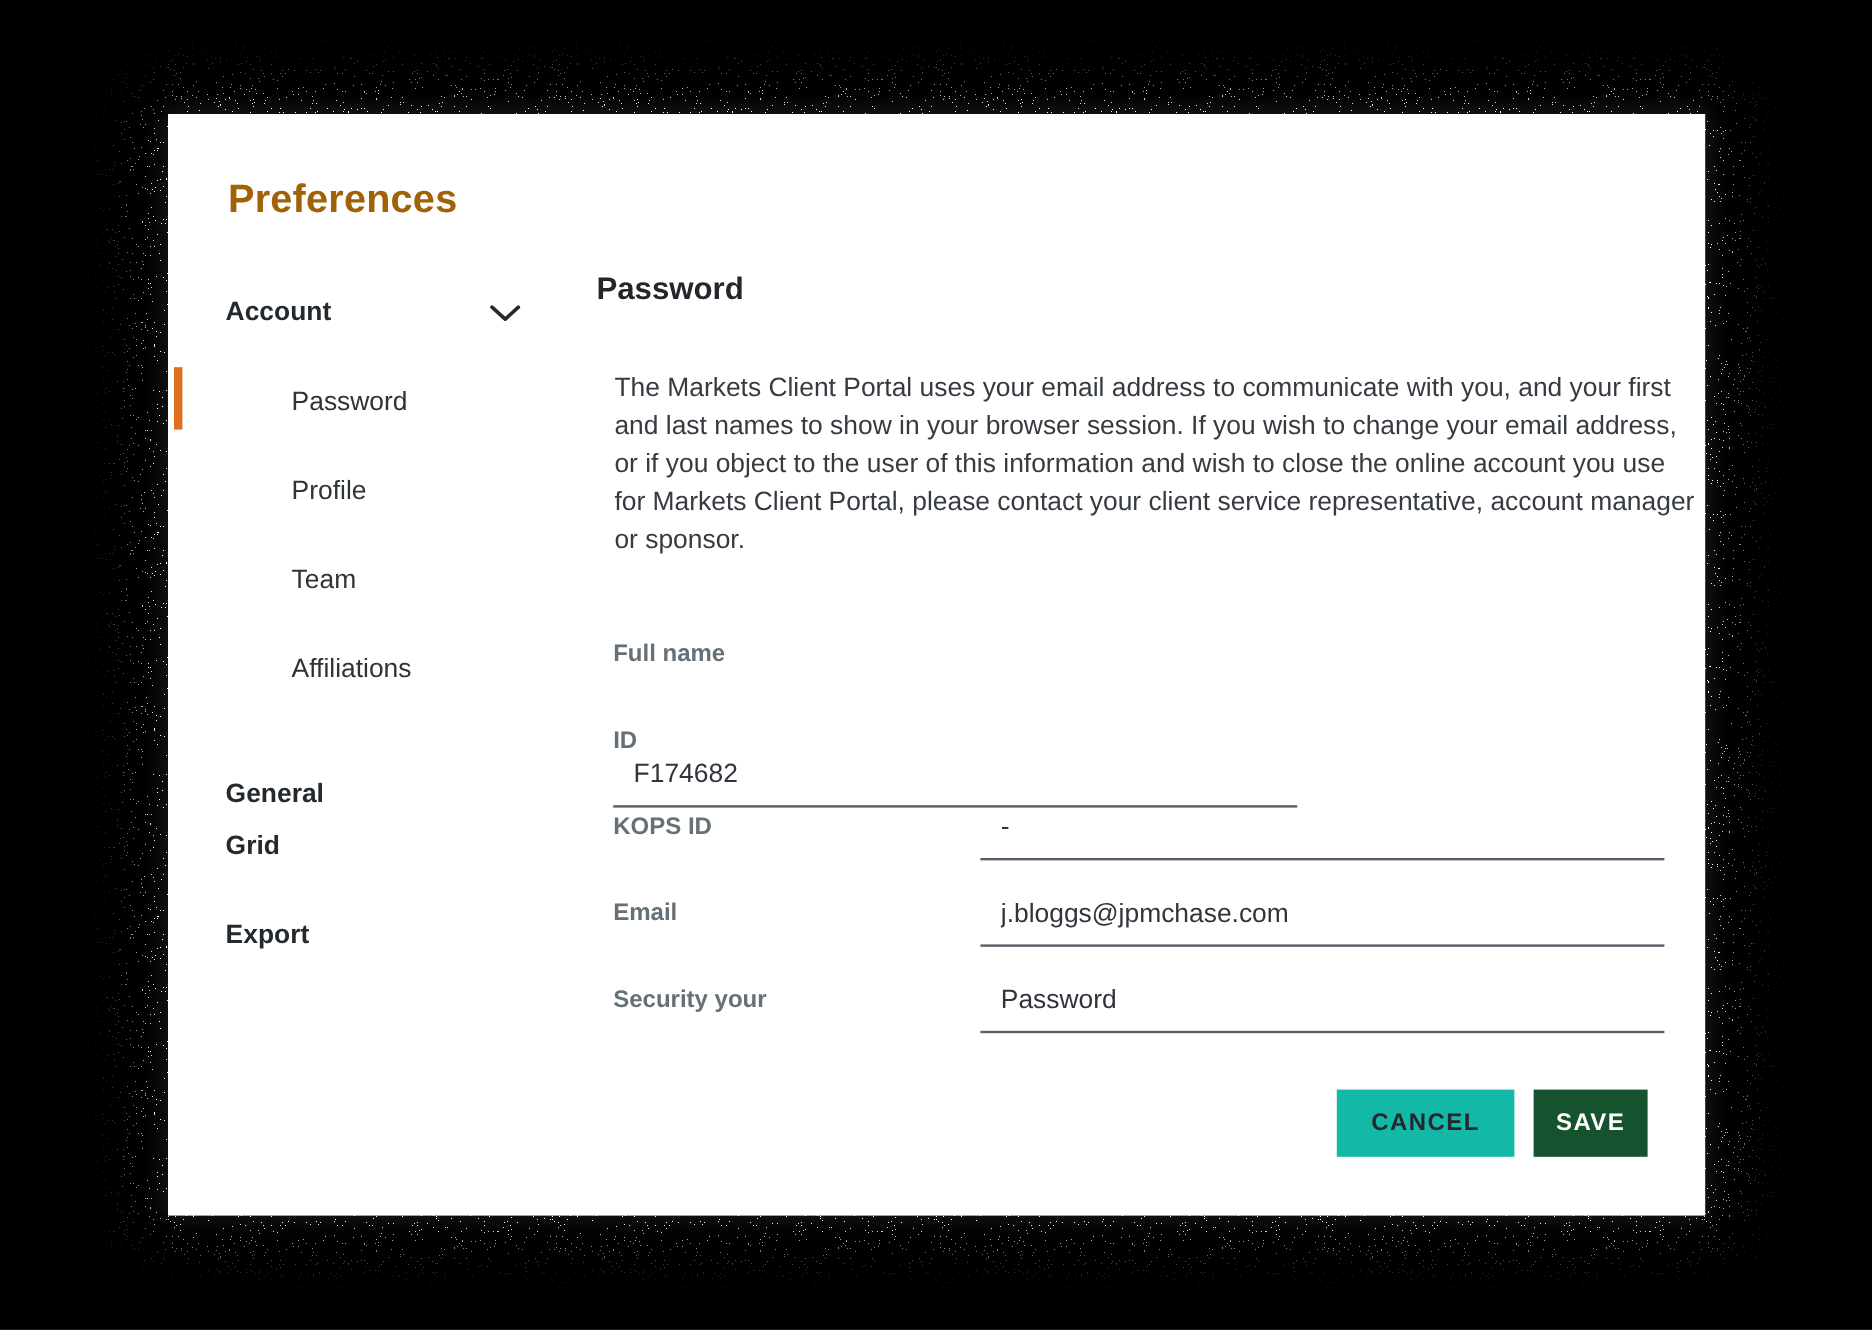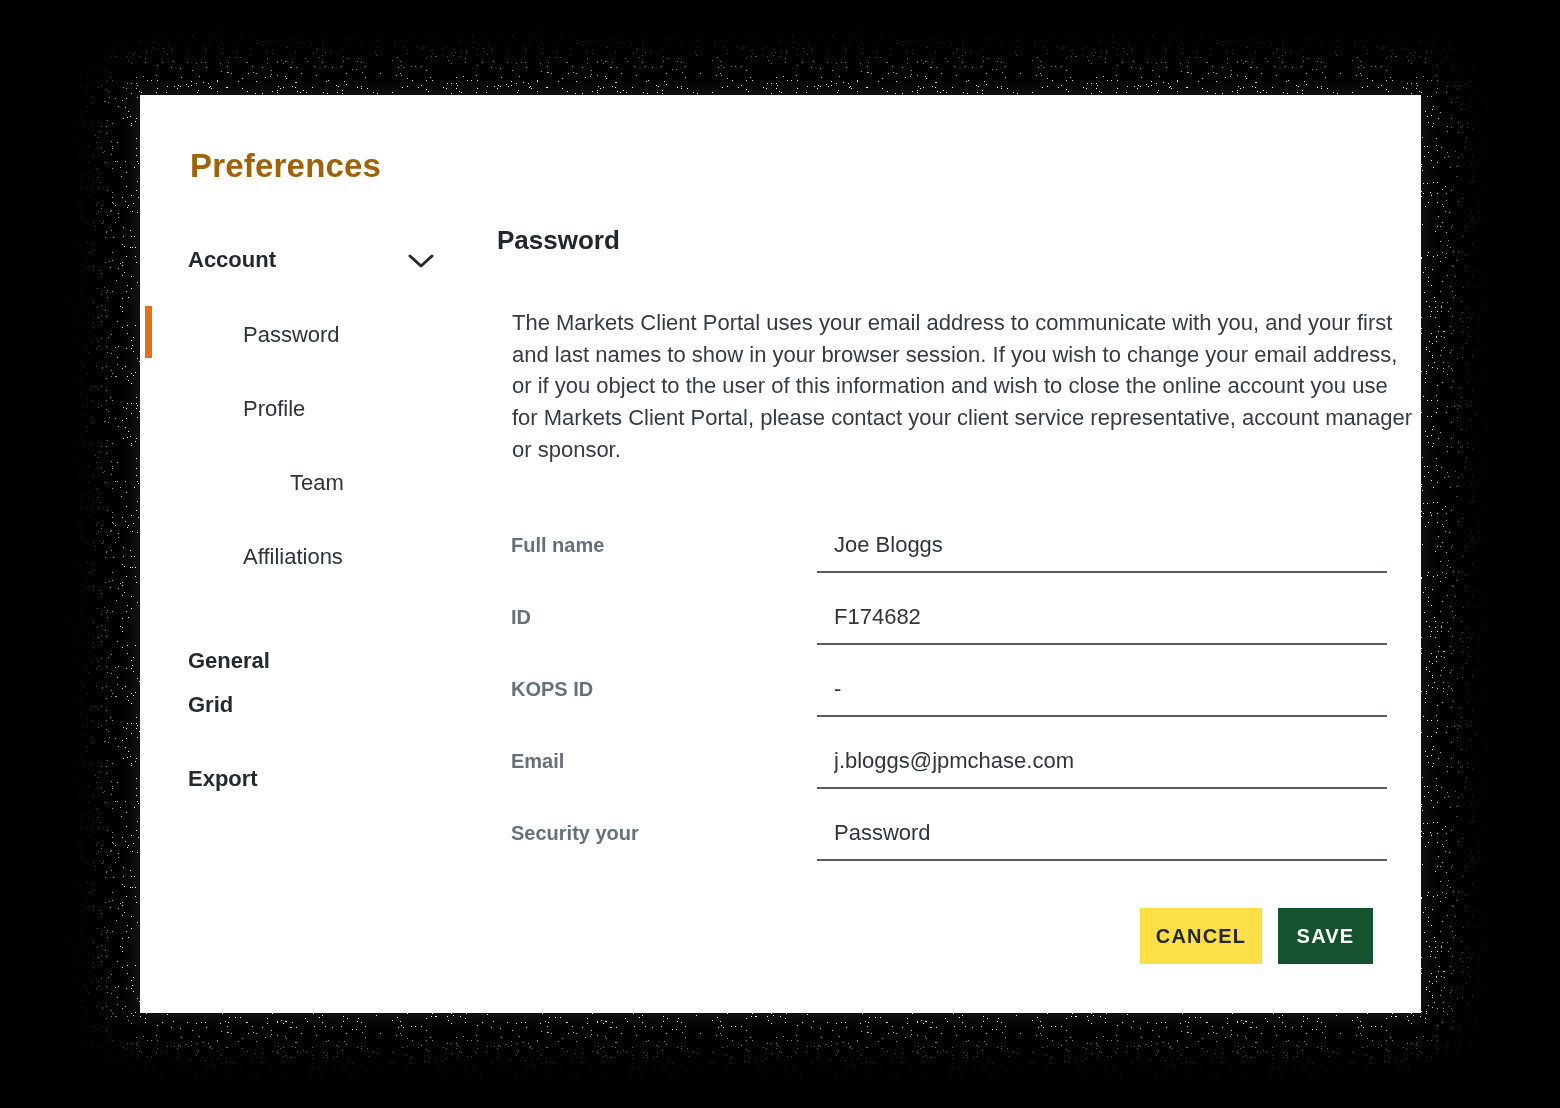--- a/index.html
+++ b/index.html
@@ -13,43 +13,43 @@
   }
   
   .dlg-title{position:absolute;left:50px;top:52px;font-size:33px;font-weight:600;color:#a16207;letter-spacing:.2px;}
   
   .side-item{position:absolute;font-size:22px;line-height:28px;color:#24292e;cursor:pointer;white-space:nowrap;}
   .lvl1{left:48px;font-weight:600;}
   .lvl2{left:103px;font-weight:400;color:#2e3338;}
   #si-account{top:151px;width:246px;display:flex;justify-content:space-between;align-items:center;gap:44px;}
   #si-password{top:226px;}
   #si-profile{top:300px;}
-  #si-team{top:374px;margin-left:47px;}
+  #si-team{top:374px;}
   #si-affiliations{top:448px;}
   #si-general{top:552px;}
   #si-grid{top:596px;}
   #si-export{top:670px;}
   .active-bar{position:absolute;left:5px;top:211px;width:7px;height:52px;background:#E0701E;}
   .chev{display:block;margin-top:3px;}
   
   .content-heading{position:absolute;left:357px;top:130px;font-size:26px;font-weight:600;color:#23272b;}
   .content-desc{position:absolute;left:357px;top:212px;width:900px;font-size:22px;line-height:31.7px;color:#363b41;margin-left:15px;}
   .field-row{position:absolute;left:371px;width:876px;display:flex;align-items:flex-start;}
-  #fr-0{top:436px;} #fr-1{top:508px;} #fr-2{top:580px;} #fr-3{top:652px;} #fr-4{top:724px;}
+  #fr-0{top:436px;} #fr-1{top:508px;flex-direction:column;} #fr-2{top:580px;} #fr-3{top:652px;} #fr-4{top:724px;}
   .field-label{width:306px;font-size:20px;font-weight:600;color:#657077;line-height:28px;flex:none;}
   .field-input{
     flex:none;width:553px;padding:0 0 12px 17px;margin:0;
     border:none;border-bottom:2px solid #575e69;background:transparent;outline:none;
     font-family:inherit;font-size:22px;color:#30353b;line-height:28px;
   }
   
   .actions{position:absolute;top:813px;left:357px;width:876px;display:flex;justify-content:flex-end;gap:16px;}
   .btn{height:56px;border:none;font-family:inherit;font-size:20px;font-weight:600;letter-spacing:1.2px;
        display:flex;align-items:center;justify-content:center;cursor:pointer;}
-  .btn-cancel{width:122px;background:#fde047;color:#24282c;}
+  .btn-cancel{width:148px;background:#14b8a6;color:#24282c;}
   .btn-save{width:95px;background:#14532d;color:#ffffff;}
 </style>
 </head>
 <body>
 
 <div class="stage">
 
   <svg class="speckle" width="1560" height="1108">
     <defs>
       <filter id="grainShadow" x="-10%" y="-10%" width="120%" height="120%">
@@ -84,21 +84,20 @@
     <div class="side-item lvl2" id="si-affiliations">Affiliations</div>
     <div class="side-item lvl1" id="si-general">General</div>
     <div class="side-item lvl1" id="si-grid">Grid</div>
     <div class="side-item lvl1" id="si-export">Export</div>
 
     <div class="content-heading">Password</div>
     <div class="content-desc">The Markets Client Portal uses your email address to communicate with you, and your first and last names to show in your browser session. If you wish to change your email address, or if you object to the user of this information and wish to close the online account you use for Markets Client Portal, please contact your client service representative, account manager or sponsor.</div>
 
     <div class="field-row" id="fr-0">
       <div class="field-label">Full name</div>
-      <input class="field-input" type="text" value="Joe Bloggs" style="">
     </div>
 
     <div class="field-row" id="fr-1">
       <div class="field-label">ID</div>
       <input class="field-input" type="text" value="F174682" style="">
     </div>
 
     <div class="field-row" id="fr-2">
       <div class="field-label">KOPS ID</div>
       <input class="field-input" type="text" value="-" style="">

